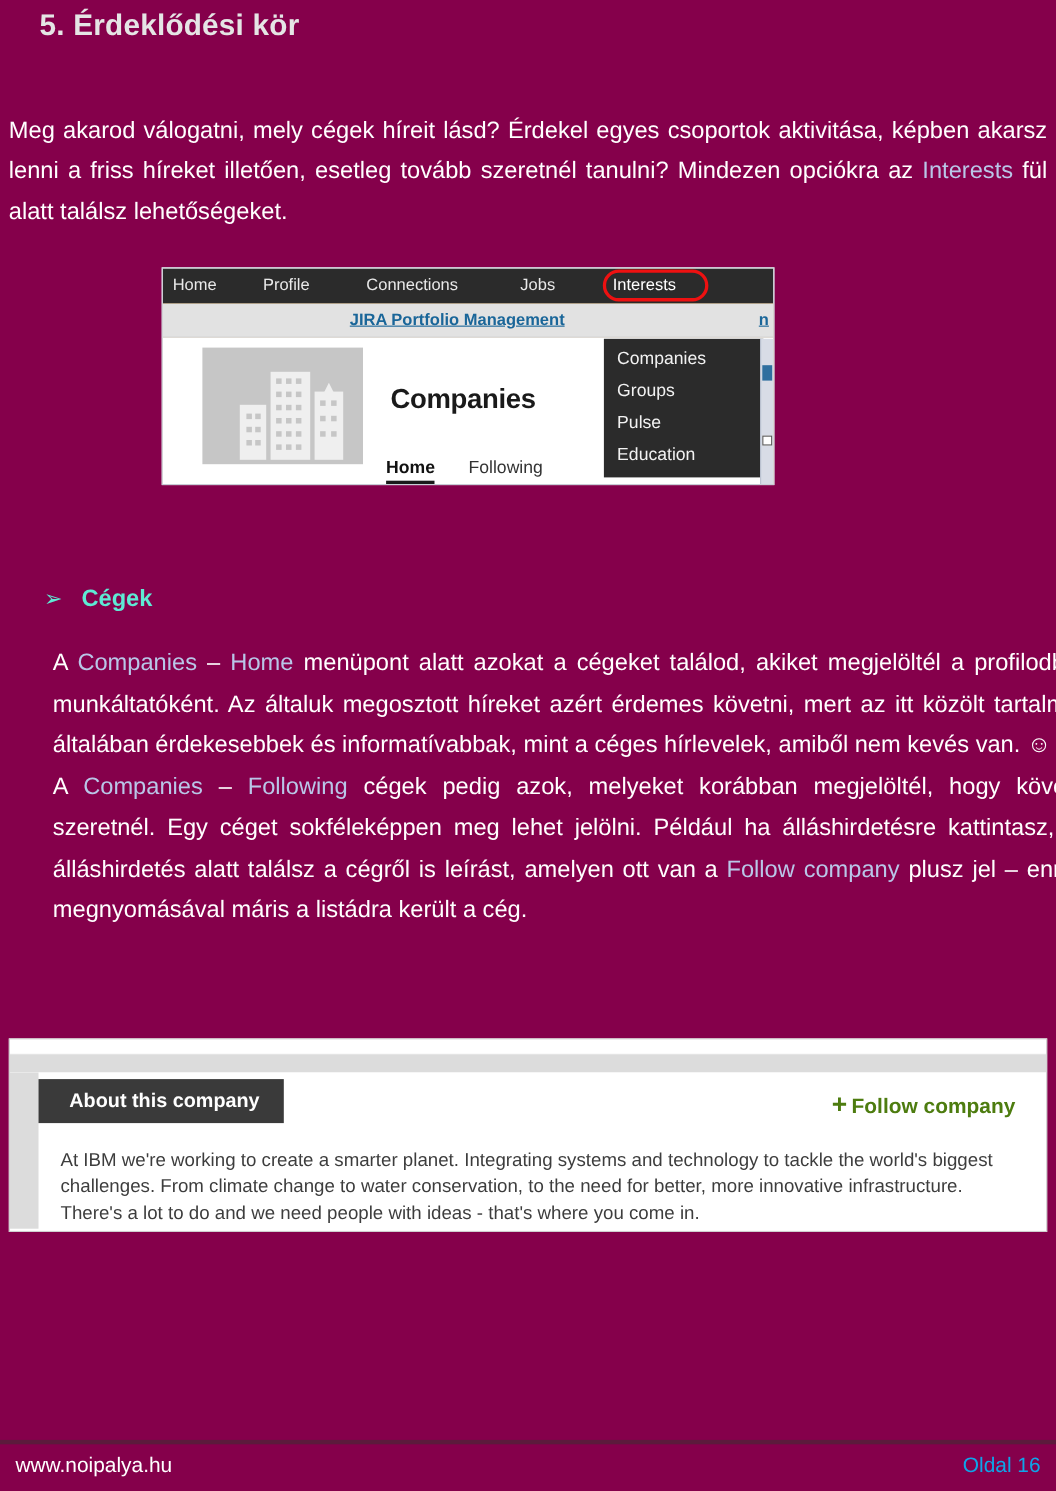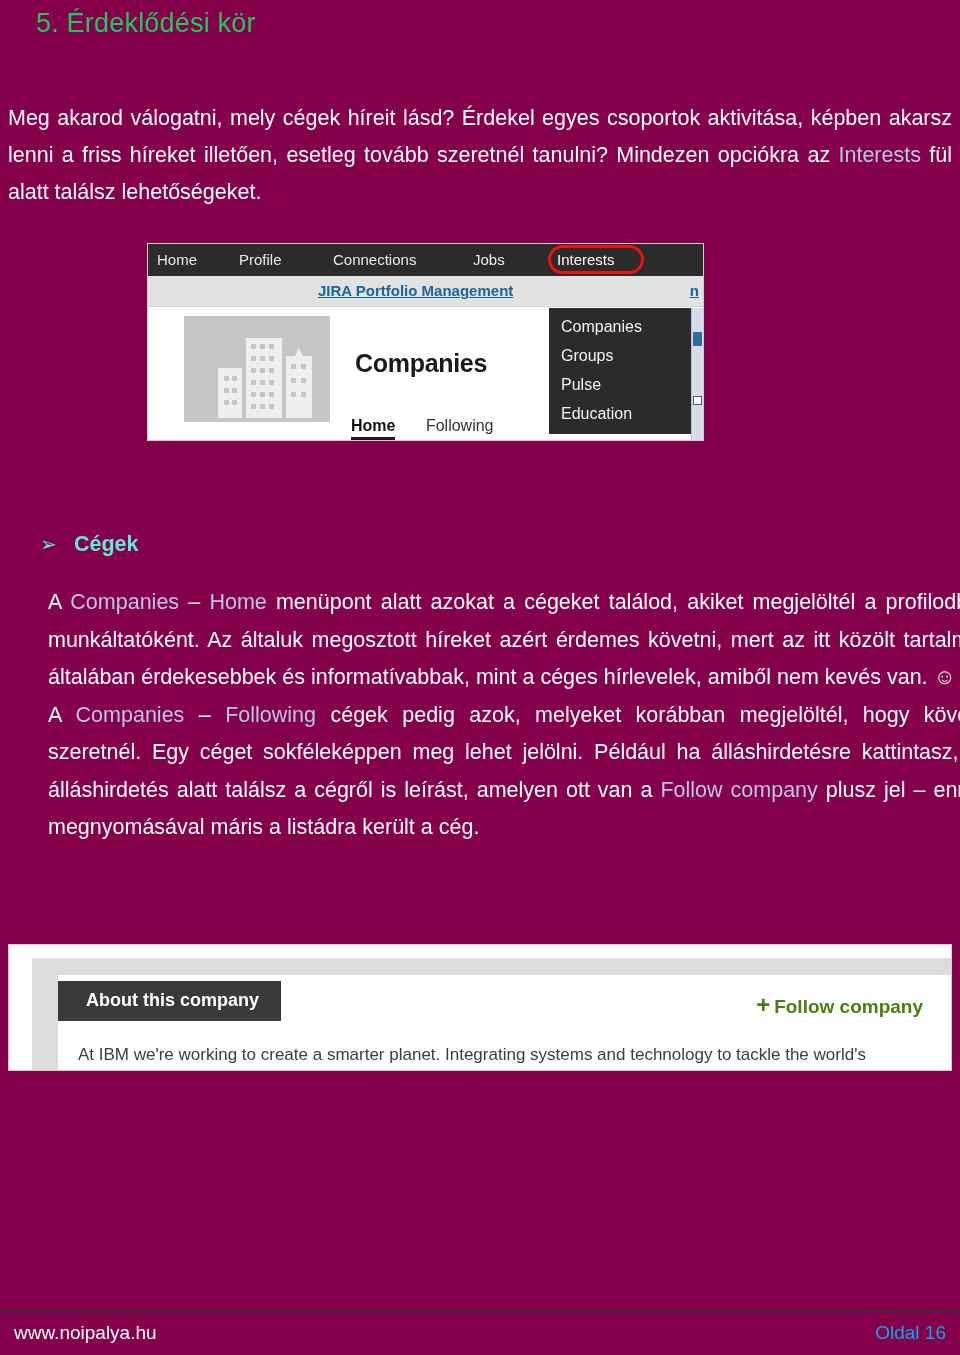--- a/index.html
+++ b/index.html
@@ -9,22 +9,22 @@
     background:#85004B;
     font-family:"Liberation Sans", sans-serif;
     color:#ffffff;
     position:relative;
     overflow:hidden;
   }
 
   
   .page-title{
     position:absolute; left:36px; top:8px;
-    font-size:27px; font-weight:normal; letter-spacing:.2px;
-    color:#22c55e; white-space:nowrap;
+    font-size:27px; font-weight:bold; letter-spacing:.2px;
+    color:#e5e5e5; white-space:nowrap;
   }
 
   
   .intro{
     position:absolute; left:8px; top:100px; width:944px;
     font-size:21.5px; line-height:37px;
     text-align:justify; text-justify:inter-word;
     color:#ffffff;
   }
   .hl{ color:#b9c6e8; }
@@ -146,25 +146,24 @@
     font-size:21.5px; line-height:37.5px;
     text-align:justify; text-justify:inter-word;
     color:#ffffff;
     margin-left:40px;
   }
   .body-txt p{ margin:0; }
 
   
   .shot-bot{
     position:absolute; left:8px; top:944px;
-    width:944px; height:127px;
+    width:944px; height:176px;
     background:#ffffff;
     border:1px solid #cfcfcf;
     overflow:hidden;
-    padding-left:23px;
   }
   .sb-top-strip{ height:14px; background:#ffffff; border-bottom:1px solid #e3e3e3;}
   .sb-grey{ height:16px; background:#dcdcdc; }
   .sb-main{ position:relative; height:142px; background:#ffffff; }
   .sb-left-rail{
     position:absolute; left:0; top:0; bottom:0; width:26px; background:#dcdcdc;
   }
   .about-tab{
     position:absolute; left:26px; top:6px;
     background:#3a3a3a; color:#ffffff;

